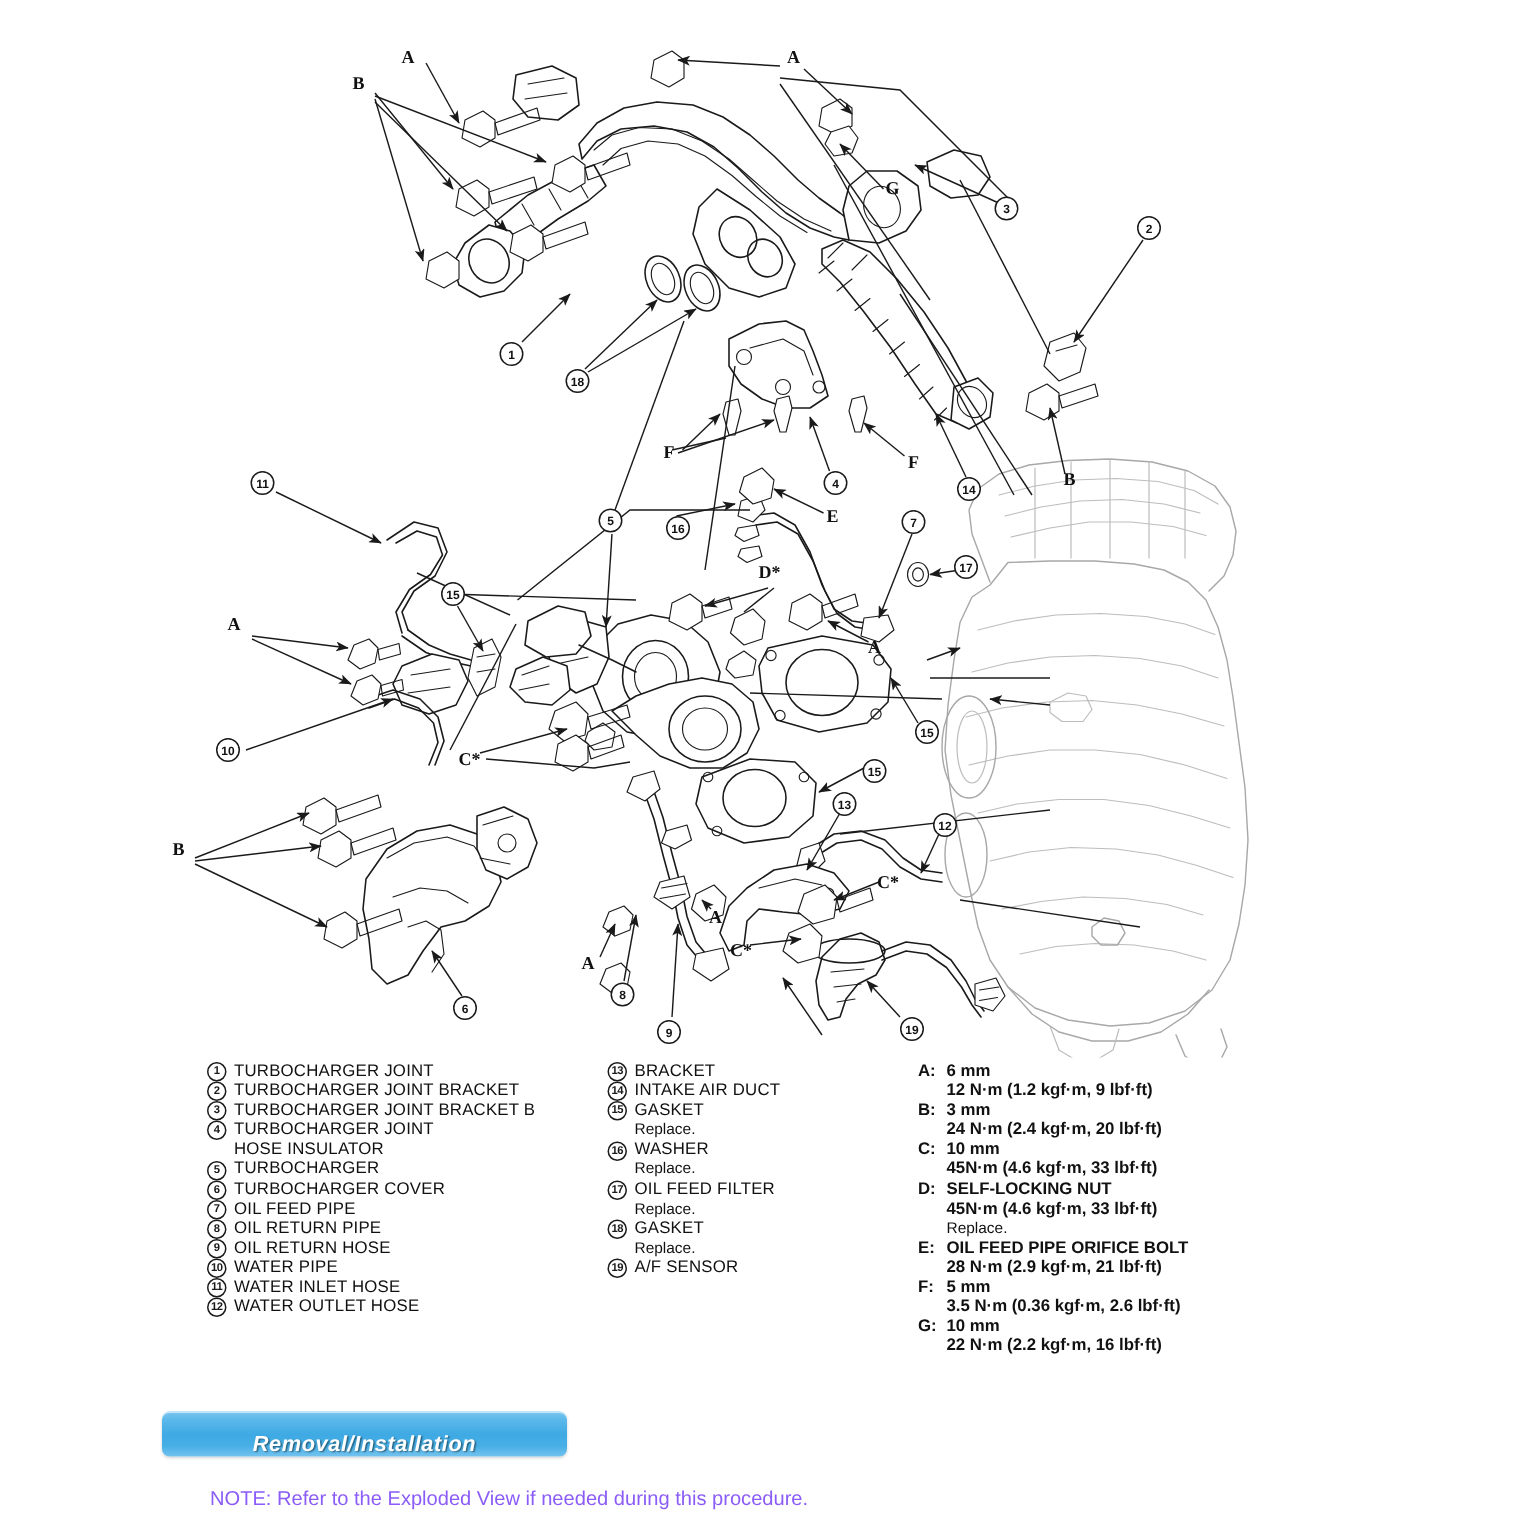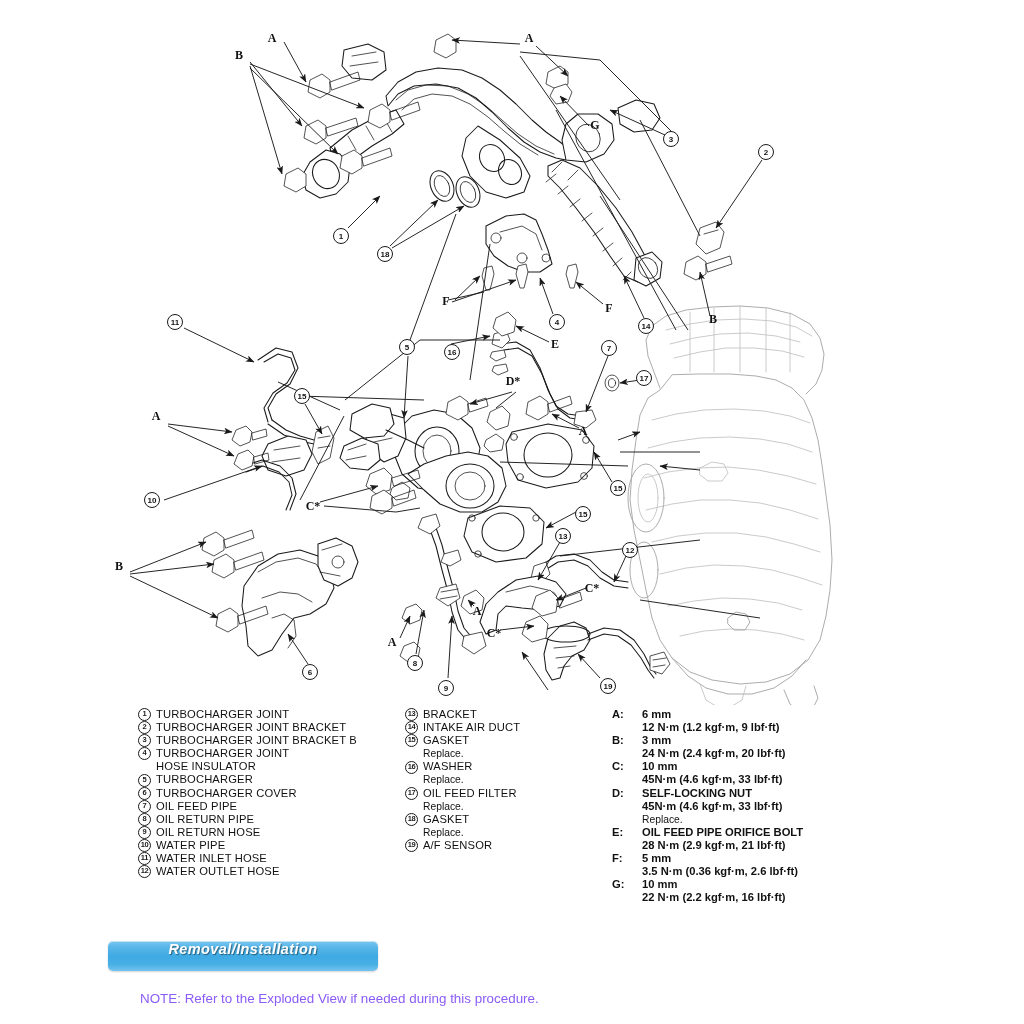--- a/index.html
+++ b/index.html
@@ -96,42 +96,41 @@
     flex: 0 0 19px;
     font-size: 11.2px;
     font-weight: bold;
     color: #111111;
   }
   .torque-val {
     font-size: 11.2px;
     font-weight: bold;
     color: #111111;
     white-space: nowrap;
-    margin-left: 11px;
   }
   .torque-val.plain {
     font-weight: normal;
     font-size: 10.3px;
   }
 
   
   #section-banner {
     position: absolute;
     left: 108px;
     top: 941px;
     width: 270px;
     height: 30px;
     border-radius: 5px;
     background: linear-gradient(to bottom,
                 #7cc6ef 0%, #5bb8ea 18%, #3ea9e3 52%,
                 #49b0e6 78%, #74c3ee 100%);
     box-shadow: inset 0 1px 0 rgba(255,255,255,0.55),
                 0 1px 2px rgba(0,0,0,0.18);
     display: flex;
-    align-items: flex-start;
+    align-items: flex-end;
     justify-content: center;
   }
   #section-banner-label {
     font-size: 14.5px;
     font-weight: bold;
     font-style: italic;
     color: #ffffff;
     letter-spacing: 0.4px;
     text-shadow: 1px 1px 1px rgba(0,0,0,0.45);
   }

